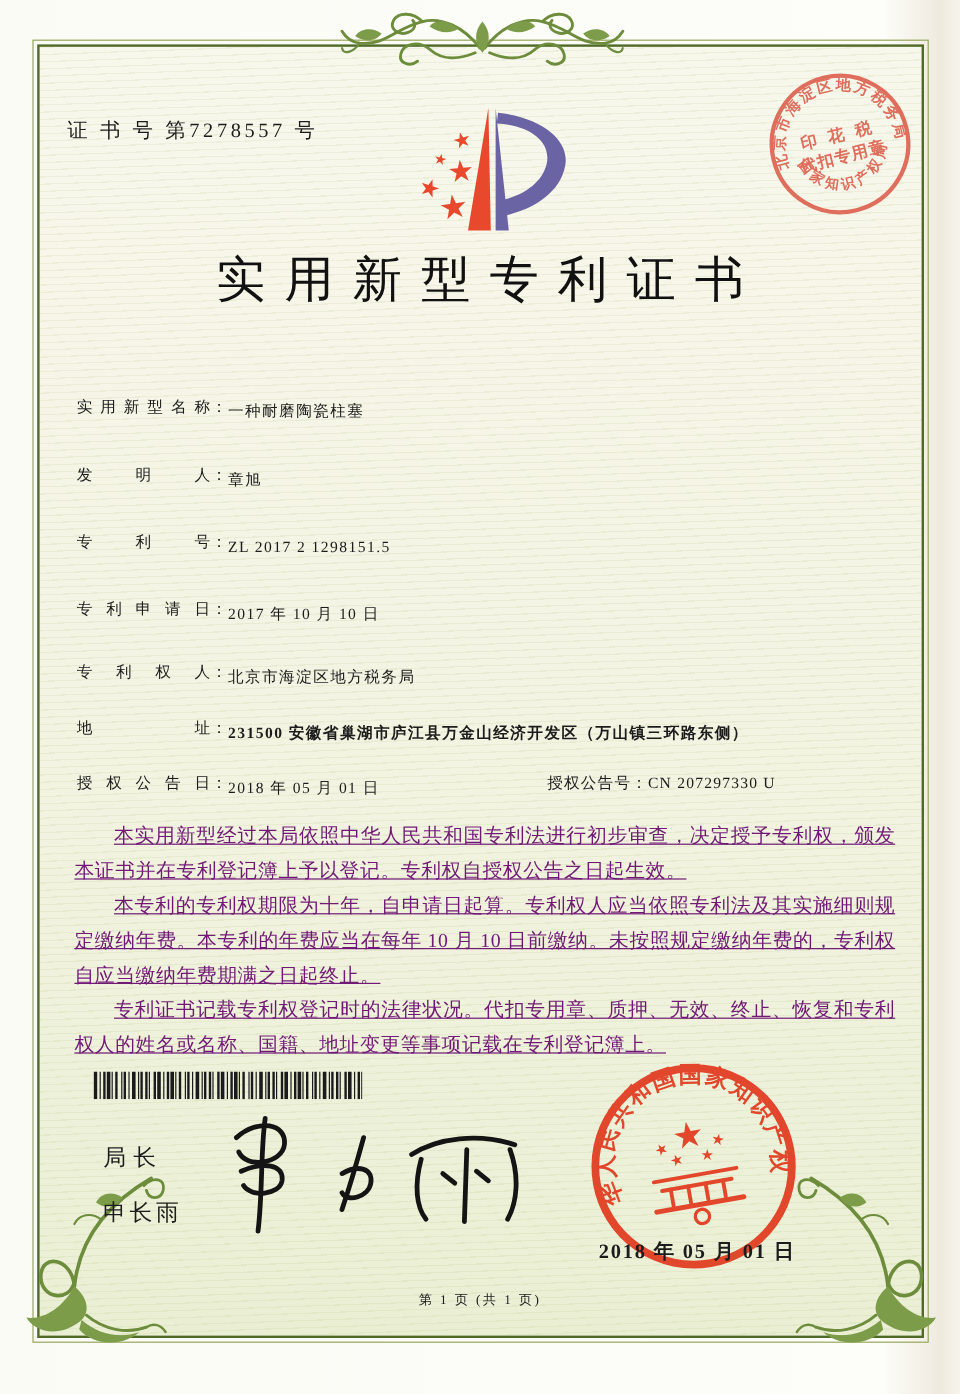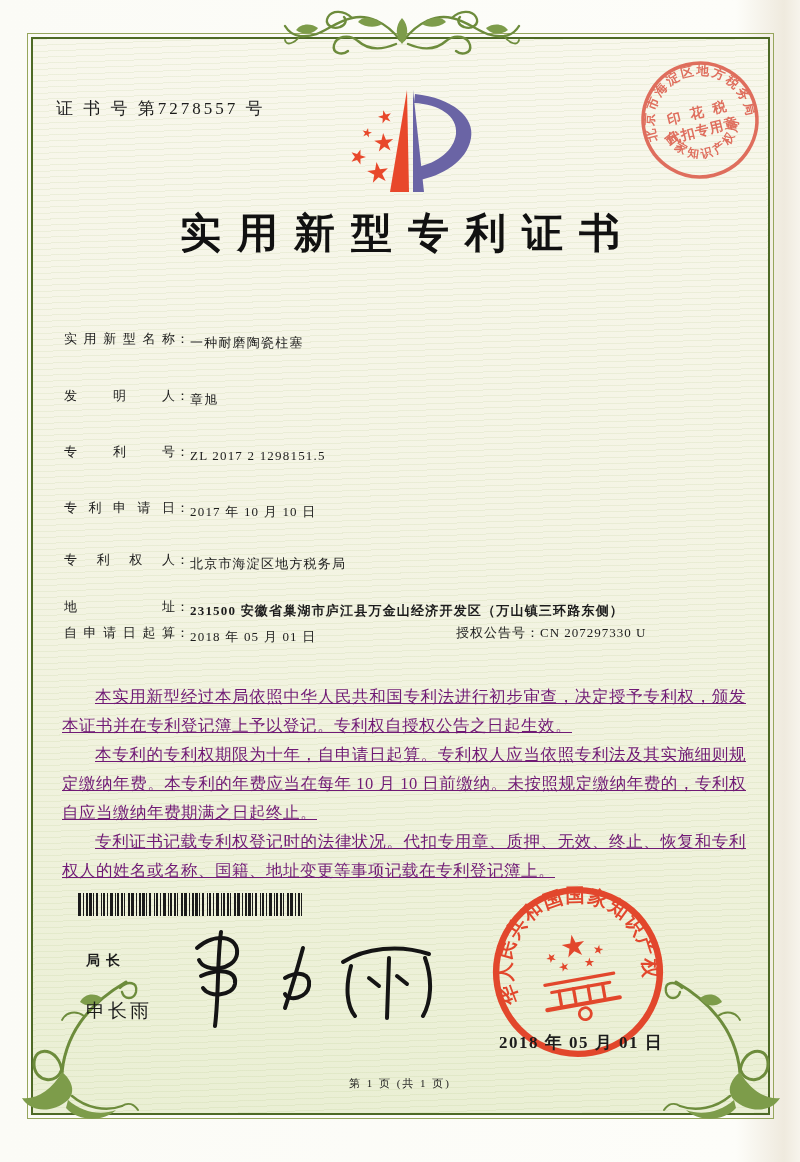--- a/index.html
+++ b/index.html
@@ -17,38 +17,38 @@
     position:absolute;left:3px;top:3px;right:3px;bottom:3px;
     border:2px solid #4e6a26;
     background:
       repeating-linear-gradient(178deg, rgba(160,184,108,0.13) 0px, rgba(160,184,108,0.13) 1px, rgba(0,0,0,0) 1px, rgba(0,0,0,0) 6px),
       linear-gradient(180deg,#f8f7ec 0%,#f4f4e4 45%,#eef1da 80%,#eaefd4 100%);
   }
   .cert-no{position:absolute;left:56px;top:97px;font-size:17px;letter-spacing:3px;}
   .logo{position:absolute;left:335px;top:80px;width:155px;height:128px;}
   .title{
     position:absolute;left:0;top:206px;width:800px;text-align:center;
-    font-size:41px;font-weight:bold;letter-spacing:16px;text-indent:16px;color:#111;
+    font-size:41px;font-weight:normal;letter-spacing:16px;text-indent:16px;color:#111;
   }
   .fields{position:absolute;left:64px;top:330px;width:678px;font-size:13px;}
   .frow{display:flex;align-items:flex-start;letter-spacing:1px;position:relative;}
   .flabel{flex:0 0 auto;white-space:nowrap;}
   .flabel-chars{display:inline-block;width:112px;text-align:justify;text-align-last:justify;}
   .fvalue{flex:1 1 auto;letter-spacing:1.2px;line-height:26px;}
   .m1{margin-bottom:31px}.m2{margin-bottom:30px}.m3{margin-bottom:30px}
-  .m4{margin-bottom:26px}.m5{margin-bottom:21px}.m6{margin-bottom:0}
+  .m4{margin-bottom:26px}.m5{margin-bottom:21px}.m6{margin-bottom:20px}
   .addr .fvalue{max-width:560px;font-weight:bold;}
   .grant-no{position:absolute;left:392px;top:0;white-space:nowrap;}
   .paras{
     position:absolute;left:62px;top:682px;width:684px;
     font-size:16.5px;line-height:29px;text-align:justify;color:#701a75;letter-spacing:0.5px;text-decoration:underline;
   }
   .paras p{margin:0;text-indent:2em;}
   .barcode{position:absolute;left:78px;top:893px;width:224px;height:23px;}
-  .director-title{position:absolute;left:86px;top:952px;font-size:14px;letter-spacing:6px;font-weight:bold;}
+  .director-title{position:absolute;left:86px;top:952px;font-size:19px;letter-spacing:6px;}
   .director-name{position:absolute;left:86px;top:998px;font-size:19px;letter-spacing:3px;}
   .signature{position:absolute;left:185px;top:918px;width:270px;height:118px;}
   .seal{position:absolute;left:486px;top:880px;width:184px;height:184px;opacity:.93;}
   .seal-date{position:absolute;left:499px;top:1031px;font-size:17px;font-weight:600;letter-spacing:1.5px;z-index:5;}
   .page-info{position:absolute;left:0;top:1076px;width:800px;text-align:center;font-size:11px;letter-spacing:2px;}
   .tax-stamp{position:absolute;left:634px;top:54px;width:132px;height:132px;opacity:.92;}
   .garland{position:absolute;left:283px;top:8px;width:238px;height:52px;}
   .corner{position:absolute;width:126px;height:152px;}
   .corner.bl{left:14px;top:976px;}
   .corner.br{left:662px;top:976px;transform:scaleX(-1);}
@@ -172,21 +172,21 @@
   </div>
   <div class="frow m5">
     <span class="flabel"><span class="flabel-chars">专利权人</span><span>：</span></span>
     <span class="fvalue">北京市海淀区地方税务局</span>
   </div>
   <div class="frow m6 addr">
     <span class="flabel"><span class="flabel-chars">地址</span><span>：</span></span>
     <span class="fvalue">231500 安徽省巢湖市庐江县万金山经济开发区（万山镇三环路东侧）</span>
   </div>
   <div class="frow">
-    <span class="flabel"><span class="flabel-chars">自申请日起算</span><span>：</span></span>
+    <span class="flabel"><span class="flabel-chars">授权公告日</span><span>：</span></span>
     <span class="fvalue">2018 年 05 月 01 日</span>
     <span class="grant-no">
       <span>授权公告号</span><span>：</span><span>CN 207297330 U</span>
     </span>
   </div>
 </div>
 
 <div class="paras">
   <p>本实用新型经过本局依照中华人民共和国专利法进行初步审查，决定授予专利权，颁发本证书并在专利登记簿上予以登记。专利权自授权公告之日起生效。</p>
   <p>本专利的专利权期限为十年，自申请日起算。专利权人应当依照专利法及其实施细则规定缴纳年费。本专利的年费应当在每年 10 月 10 日前缴纳。未按照规定缴纳年费的，专利权自应当缴纳年费期满之日起终止。</p>

